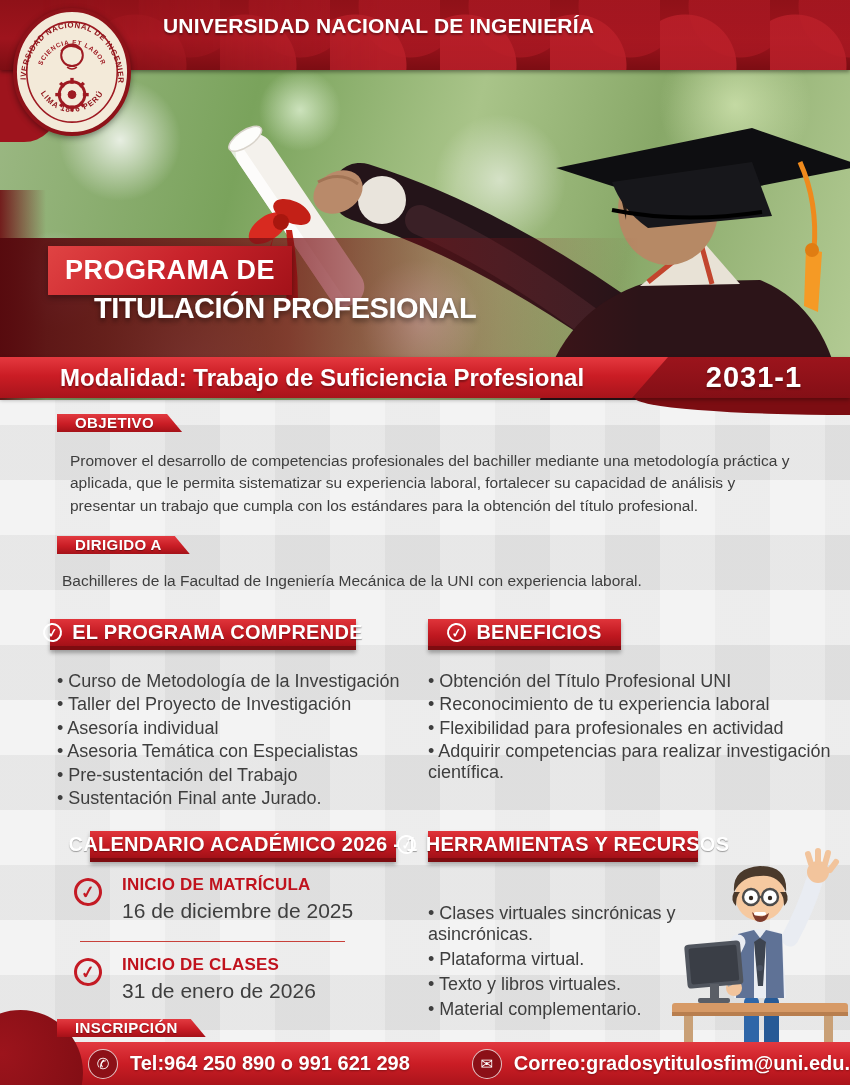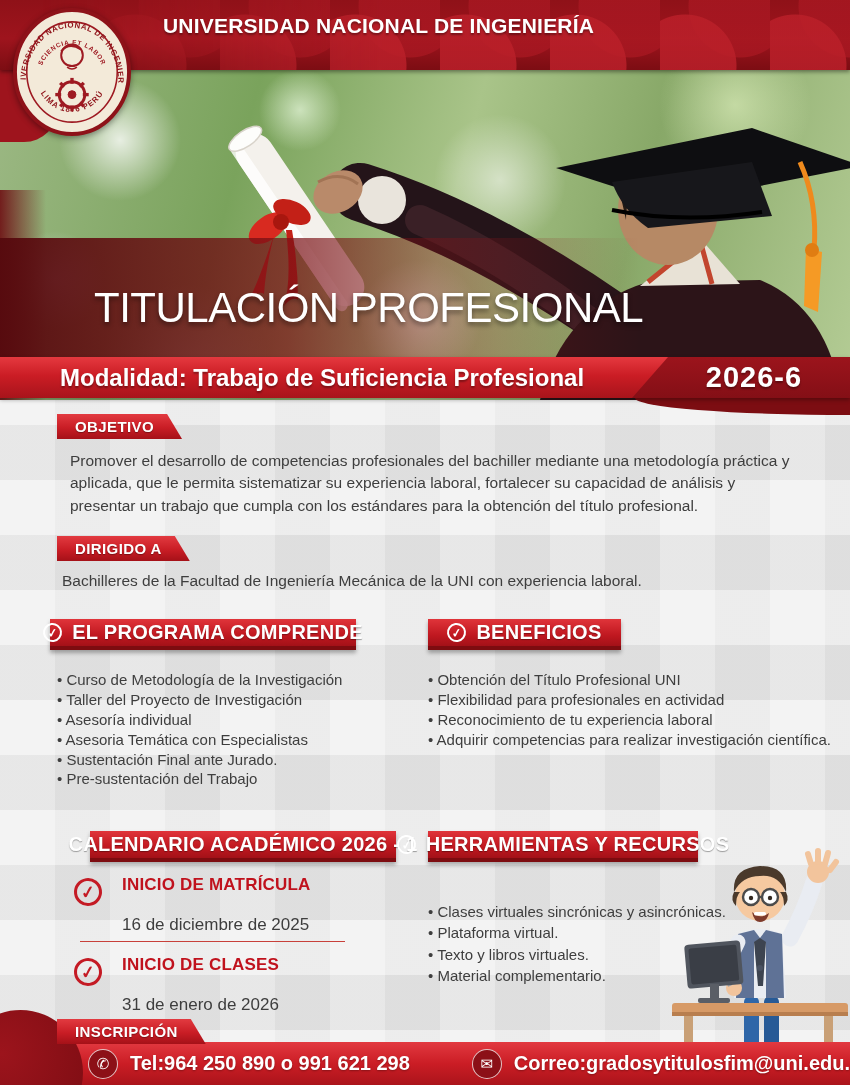--- a/index.html
+++ b/index.html
@@ -48,61 +48,61 @@
   .hero svg{position:absolute; top:0; left:0;}
   .hero-shade{position:absolute; left:0; top:168px; width:640px; height:120px;
     background:linear-gradient(90deg, rgba(86,10,14,.96) 0%, rgba(122,16,21,.72) 45%, rgba(140,20,26,.25) 78%, transparent 100%);}
   .hero-shade-edge{position:absolute; left:0; top:120px; width:46px; height:210px;
     background:linear-gradient(90deg, rgba(110,13,18,.9), rgba(110,13,18,0));}
   .kicker-box{position:absolute; left:48px; top:176px; width:244px; height:49px; display:flex;
     align-items:center; justify-content:center;
     background:linear-gradient(135deg,#e04343 0%, #c8232b 50%, #a31219 100%);
     box-shadow:0 3px 6px rgba(0,0,0,.35);}
   .kicker-box span{color:#fff; font-size:27px; font-weight:800; letter-spacing:.5px;}
-  .hero-title{position:absolute; left:94px; top:214px; color:#fff; font-size:42px; font-weight:400;
+  .hero-title{position:absolute; left:94px; top:222px; color:#fff; font-size:29px; font-weight:700;
     letter-spacing:-.5px; text-shadow:0 3px 5px rgba(0,0,0,.45); white-space:nowrap;}
   
   .modality-bar{position:absolute; top:357px; left:0; width:850px; height:41px; z-index:4;
     background:linear-gradient(180deg,#e5393f 0%, #cb1d25 45%, #a8141b 100%);
     box-shadow:0 2px 4px rgba(0,0,0,.3);}
   .modality-bar .mod-text{position:absolute; left:60px; top:0; height:41px; display:flex; align-items:center;
     color:#fff; font-size:24px; font-weight:700; text-shadow:0 2px 2px rgba(0,0,0,.35); white-space:nowrap;}
   .term-badge{position:absolute; right:0; top:0; width:218px; height:41px;
     background:linear-gradient(180deg,#9c141c 0%, #840f16 100%);
     clip-path:polygon(36px 0, 100% 0, 100% 100%, 0 100%);
     display:flex; align-items:center; justify-content:center;}
   .term-badge span{color:#fff; font-size:29px; font-weight:800; letter-spacing:1px; margin-left:26px;
     text-shadow:0 2px 2px rgba(0,0,0,.35);}
   .swoosh{position:absolute; top:398px; right:0; width:215px; height:17px; z-index:3;
     background:#7c0d12; border-bottom-left-radius:100% 100%;}
   
-  .ribbon{position:absolute; height:25px; display:flex; align-items:center; z-index:6;
+  .ribbon{position:absolute; height:18px; display:flex; z-index:6;
     background:linear-gradient(180deg,#e23a40 0%, #c91d25 55%, #a51118 100%);
     padding:0 28px 0 18px; clip-path:polygon(0 0, calc(100% - 15px) 0, 100% 100%, 0 100%);
     box-shadow:0 2px 3px rgba(0,0,0,.3);}
   .ribbon span{color:#fff; font-size:15px; font-weight:800; letter-spacing:.4px; text-shadow:0 1px 1px rgba(0,0,0,.35);}
   .sec-hdr{position:absolute; height:31px; display:flex; align-items:center; justify-content:center; gap:10px;
     background:linear-gradient(180deg,#e0343a 0%, #c01820 60%, #a31118 100%);
     border-bottom:4px solid #7d0c10; box-shadow:0 3px 4px rgba(0,0,0,.3);}
   .sec-hdr .txt{color:#fff; font-size:20px; font-weight:800; letter-spacing:.3px; text-shadow:0 1px 1px rgba(0,0,0,.35); white-space:nowrap;}
   .chk{width:19px; height:19px; border:2px solid #fff; border-radius:50%; display:flex; align-items:center;
     justify-content:center; color:#fff; font-size:12px; font-weight:800; flex:0 0 auto; transform:rotate(-8deg);}
   
   .para{position:absolute; color:#3e3e3e; font-size:15.5px; line-height:1.44;}
-  .bullets{position:absolute; color:#3e3e3e; font-size:15px; line-height:1.16;}
+  .bullets{position:absolute; color:#3e3e3e; font-size:18px; line-height:1.16;}
   .bullets div{margin-bottom:2.5px;}
   .bullets div::before{content:"• "; }
   .bullets.wide div{margin-bottom:4px;}
   
   .cal-item{position:absolute; display:flex; gap:20px; align-items:flex-start;}
   .cal-chk{width:28px; height:28px; border:3.5px solid #c41a24; border-radius:50%; display:flex;
     align-items:center; justify-content:center; color:#c41a24; font-size:17px; font-weight:800;
     transform:rotate(-8deg); margin-top:3px; flex:0 0 auto;}
   .cal-label{color:#c0121d; font-size:17px; font-weight:800; letter-spacing:.2px;}
-  .cal-date{color:#3e3e3e; font-size:17px; margin-top:20px;}
+  .cal-date{color:#3e3e3e; font-size:21px; margin-top:4px;}
   .cal-divider{position:absolute; border-top:1.5px solid #c8403a; width:265px;}
   
   .footer{position:absolute; left:0; right:0; bottom:0; height:43px; z-index:7;
     background:linear-gradient(180deg,#e23940 0%, #cb1d25 50%, #ab141b 100%);
     display:flex; align-items:center;}
   .footer-circle{position:absolute; left:-42px; bottom:-50px; width:125px; height:125px; border-radius:50%;
     background:radial-gradient(circle at 35% 35%, #9c141c, #7a0c12); z-index:8;}
   .contact{display:flex; align-items:center; gap:12px; z-index:9;}
   .contact .cicon{width:30px; height:30px; border-radius:50%; background:#8c1017;
     display:flex; align-items:center; justify-content:center; color:#fff; font-size:15px;
@@ -153,20 +153,23 @@
         <path d="M612,112 L752,92 L772,146 L648,158 Q622,140 612,112 Z" fill="#17171b"></path>
         <path d="M612,140 q70,14 150,2" stroke="#000" stroke-width="4" fill="none"></path>
 
         <path d="M800,92 q18,40 14,88" stroke="#ef8a1d" stroke-width="5" fill="none"></path>
         <path d="M806,178 l16,4 l-4,60 l-14,-6 Z" fill="#f59a25"></path>
         <circle cx="812" cy="180" r="7" fill="#e07d12"></circle>
       </g>
     </svg>
     <div class="hero-shade-edge"></div>
     <div class="hero-shade"></div>
+    <div class="kicker-box">
+      <span>PROGRAMA DE</span>
+    </div>
     <div class="hero-title">TITULACIÓN PROFESIONAL</div>
   </div>
 
   <div class="header-band">
     <div class="header-pattern"></div>
     <div class="header-title">
       <div>UNIVERSIDAD NACIONAL DE INGENIERÍA</div>
     </div>
   </div>
   <div class="seal-back"></div>
@@ -202,21 +205,21 @@
           <line x1="68" y1="96" x2="72" y2="100"></line>
         <line x1="72" y1="76" x2="68" y2="80"></line>
           <line x1="52" y1="96" x2="48" y2="100"></line>
       </g>
     </g>
   </svg>
 
   <div class="modality-bar">
     <div class="mod-text">Modalidad: Trabajo de Suficiencia Profesional</div>
     <div class="term-badge">
-      <span>2026-6</span>
+      <span>2031-1</span>
     </div>
   </div>
   <div class="swoosh"></div>
 
   <div class="ribbon" style="top:414px; left:57px;">
     <span>OBJETIVO</span>
   </div>
   <div class="para" style="top:450px; left:62px; width:732px;margin-left:8px;">Promover el desarrollo de competencias profesionales del bachiller mediante una metodología práctica y aplicada, que le permita sistematizar su experiencia laboral, fortalecer su capacidad de análisis y presentar un trabajo que cumpla con los estándares para la obtención del título profesional.</div>
 
   <div class="ribbon" style="top:536px; left:57px;">
@@ -231,27 +234,27 @@
   <div class="sec-hdr" style="top:619px; left:428px; width:193px;">
     <span class="chk">✓</span>
     <span class="txt">BENEFICIOS</span>
   </div>
 
   <div class="bullets" style="top:671px; left:57px; width:365px;">
       <div>Curso de Metodología de la Investigación</div>
       <div>Taller del Proyecto de Investigación</div>
       <div>Asesoría individual</div>
       <div>Asesoria Temática con Especialistas</div>
+      <div>Pre-sustentación del Trabajo</div>
       <div>Sustentación Final ante Jurado.</div>
-      <div>Pre-sustentación del Trabajo</div>
     </div>
   <div class="bullets" style="top:671px; left:428px; width:405px;">
       <div>Obtención del Título Profesional UNI</div>
+      <div>Reconocimiento de tu experiencia laboral</div>
       <div>Flexibilidad para profesionales en actividad</div>
-      <div>Reconocimiento de tu experiencia laboral</div>
       <div>Adquirir competencias para realizar investigación científica.</div>
     </div>
 
   <div class="sec-hdr" style="top:831px; left:50px; width:306px;margin-left:40px;">
     <span class="txt">CALENDARIO ACADÉMICO 2026 - 1</span>
   </div>
   <div class="cal-item" style="top:875px; left:74px;">
     <span class="cal-chk">✓</span>
     <div>
       <div class="cal-label">INICIO DE MATRÍCULA</div>

